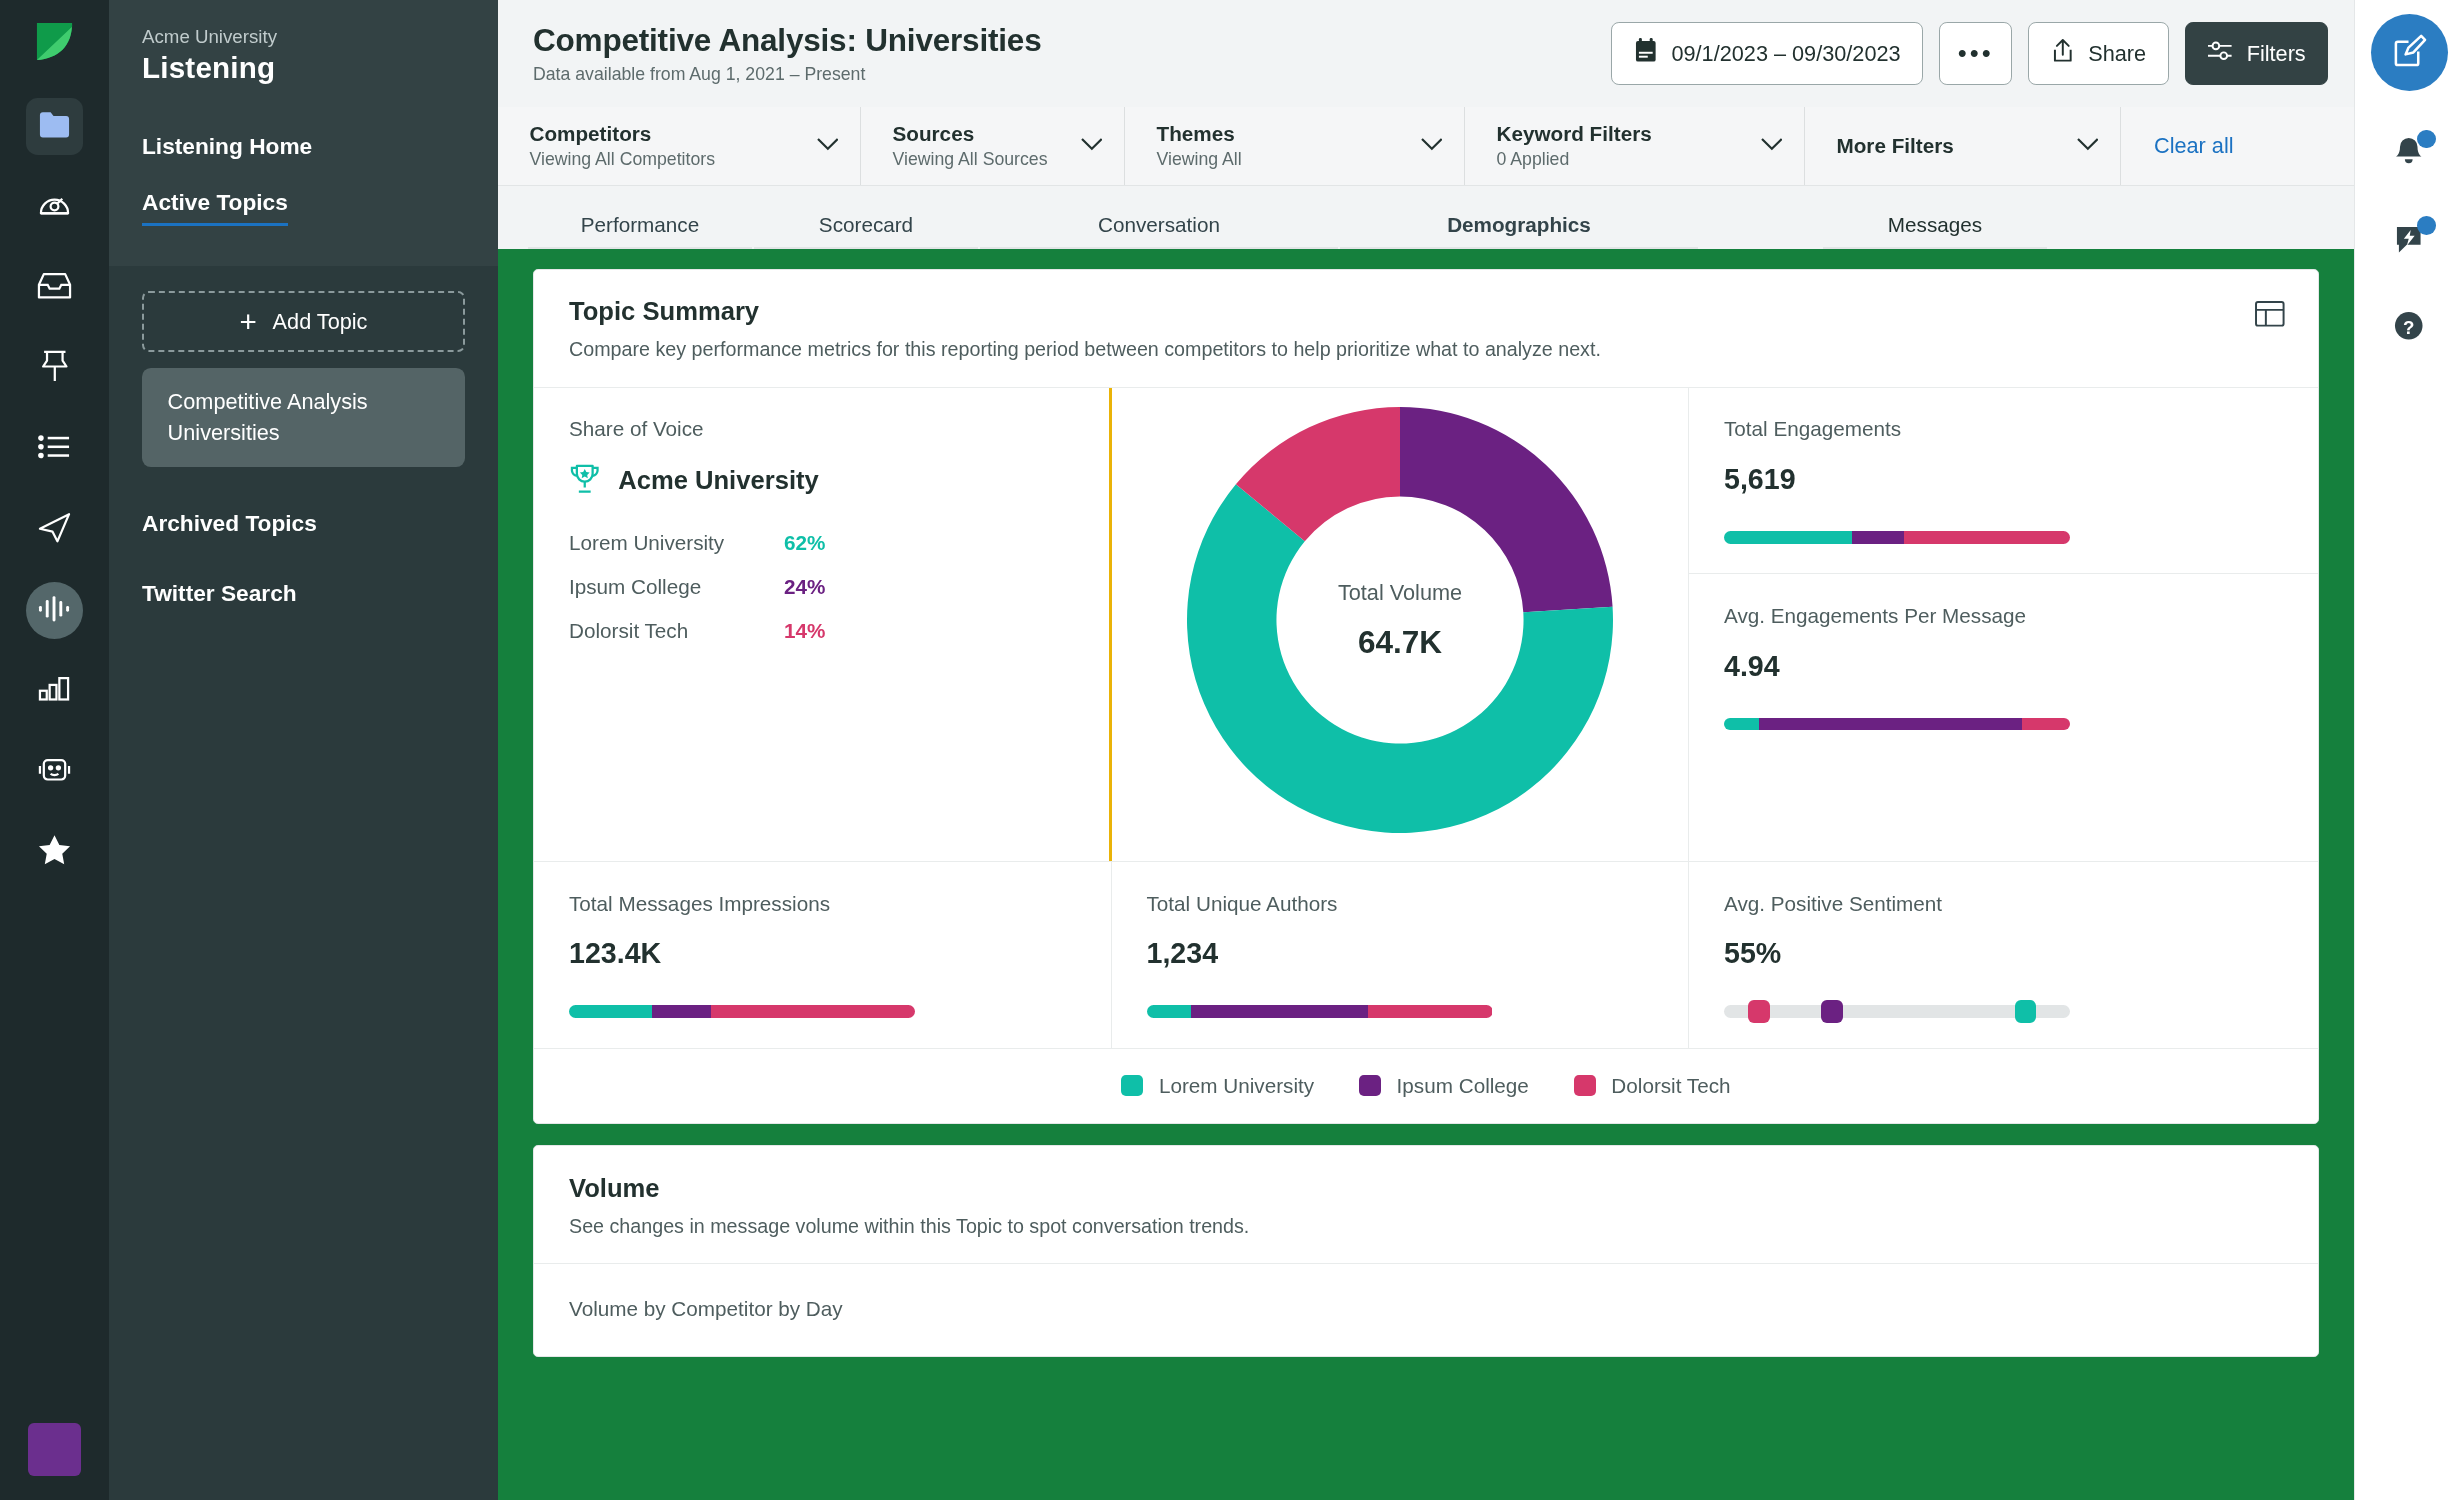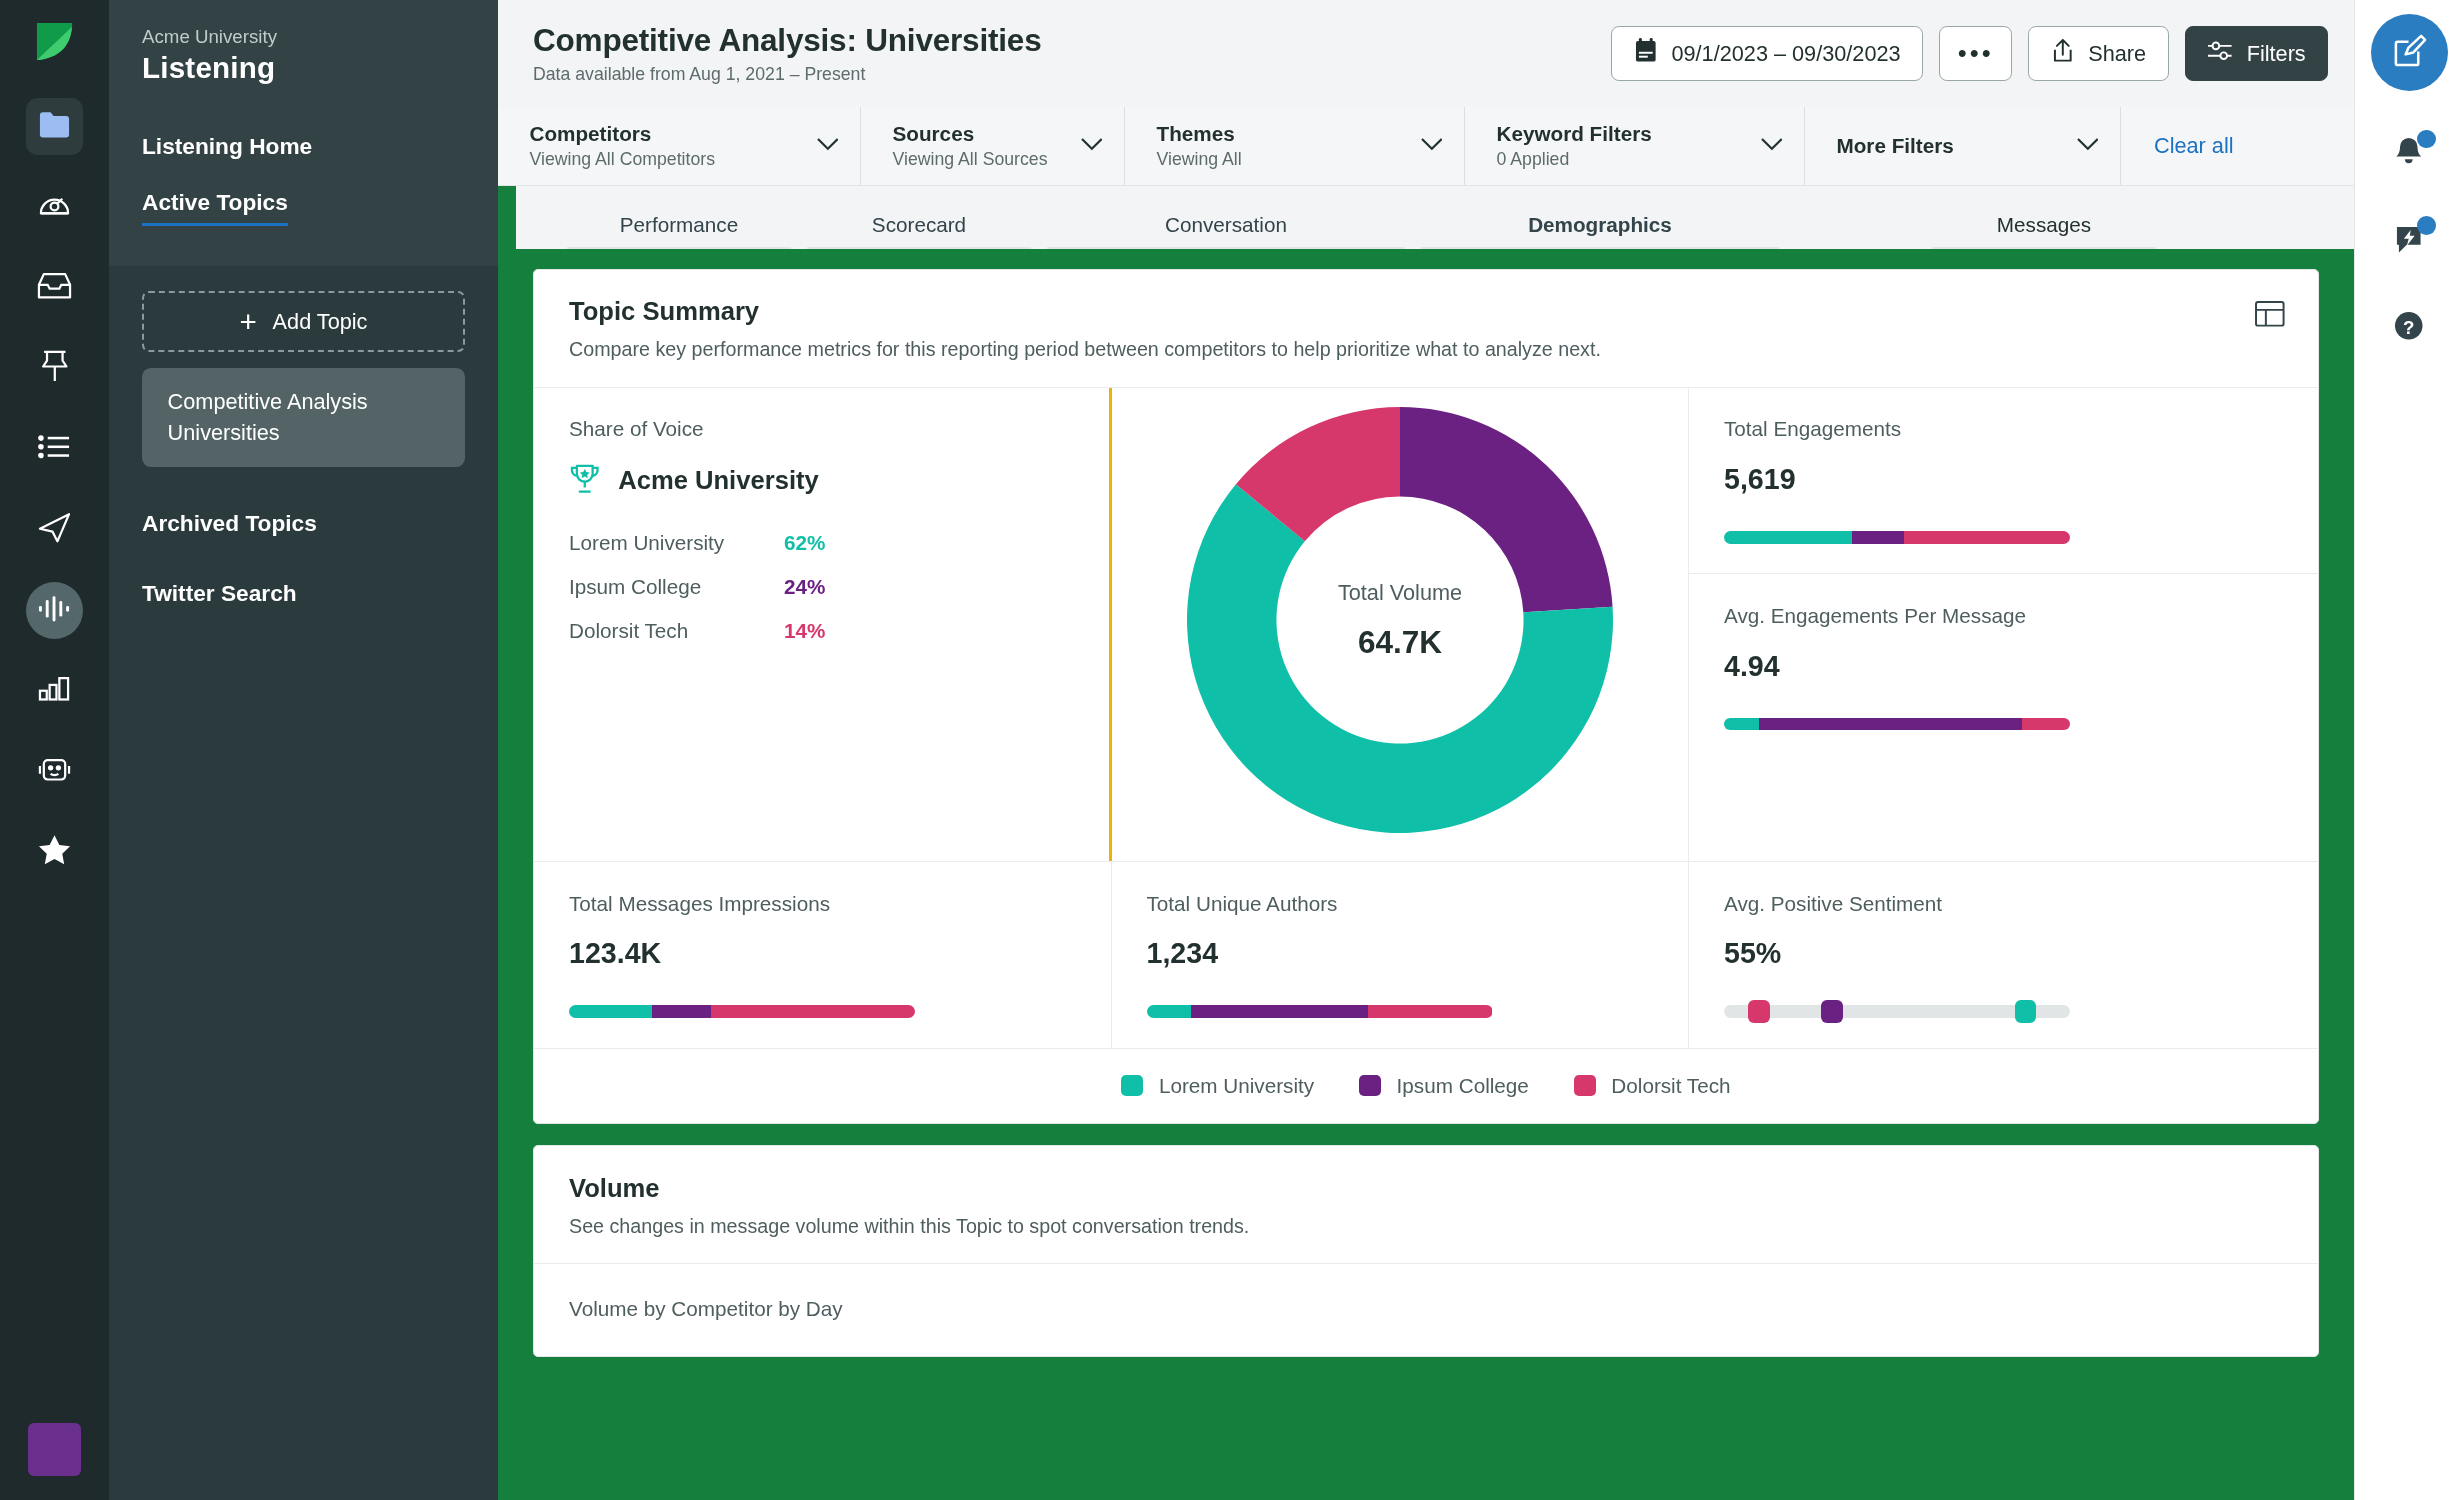--- a/index.html
+++ b/index.html
@@ -58,21 +58,21 @@
   .main { flex: 1; background: #15803d; display:flex; flex-direction: column; overflow: hidden;}
   .topbar {
     height: 107px; background:#f2f4f5; display: flex; align-items: center;
     padding: 0 25.6px 0 35px; flex: 0 0 107px;
   }
   .pg-title { font-size: 31.5px; font-weight: bold; color: #22312f; letter-spacing:-0.2px;}
   .pg-sub { font-size: 17.7px; color: #5d6b6c; margin-top: 4.9px; }
   .topbar-actions { margin-left: auto; display:flex; align-items:center; gap: 15.8px; }
   .btn {
     background:#fff; border: 1px solid #9aa7a8; border-radius: 7.9px;
-    height: 55px; display: flex; align-items: center; gap: 13.8px;
+    height: 63px; display: flex; align-items: center; gap: 13.8px;
     padding: 0 21.7px; font-size: 21.7px; color: #22312f; font-weight: 500;
   }
   .btn.dark { background:#334244; border-color:#334244; color:#fff; }
   .btn.dots { padding: 0 17.7px; letter-spacing: 3px; font-size: 25.6px; }
 
   .filterbar {
     background:#f5f6f7; height: 79px; flex: 0 0 79px; display:flex; align-items: stretch;
     border-bottom: 1px solid #e2e5e6;
   }
   .fcell {
@@ -80,21 +80,21 @@
     border-right: 1px solid #dcdfe0; min-width: 0;
   }
   .fcell .txt { flex:1; }
   .fc-label { font-size: 20.7px; font-weight: bold; color:#22312f; }
   .fc-sub { font-size: 17.7px; color: #5d6b6c; margin-top: 3px; }
   .chev { margin-left: 25.6px; color:#22312f; }
   .clearall { display:flex; align-items:center; padding: 0 33px; font-size: 21.7px; color:#1b72c2; }
 
   .tabs {
     background:#f2f4f5; height: 63px; flex: 0 0 63px;
-    display:flex; align-items: flex-end; padding: 0 0 0 51px; gap: 16px; margin-left: 18px;
+    display:flex; align-items: flex-end; padding: 0 0 0 30px; gap: 2px;
   }
   .tab {
     font-size: 20.7px; color: #33444a; padding: 0 0 9.9px 0;
     text-align:center; border-bottom: 2px solid #e2e5e6;
   }
   .tab.w1 { width: 224px; }
   .tab.w2 { width: 224px; }
   .tab.w3 { width: 358px; }
   .tab.w4 { width: 358px; font-weight: bold; }
   .tab.gap { flex: 0 0 121px; border-bottom: 2px solid transparent; }

